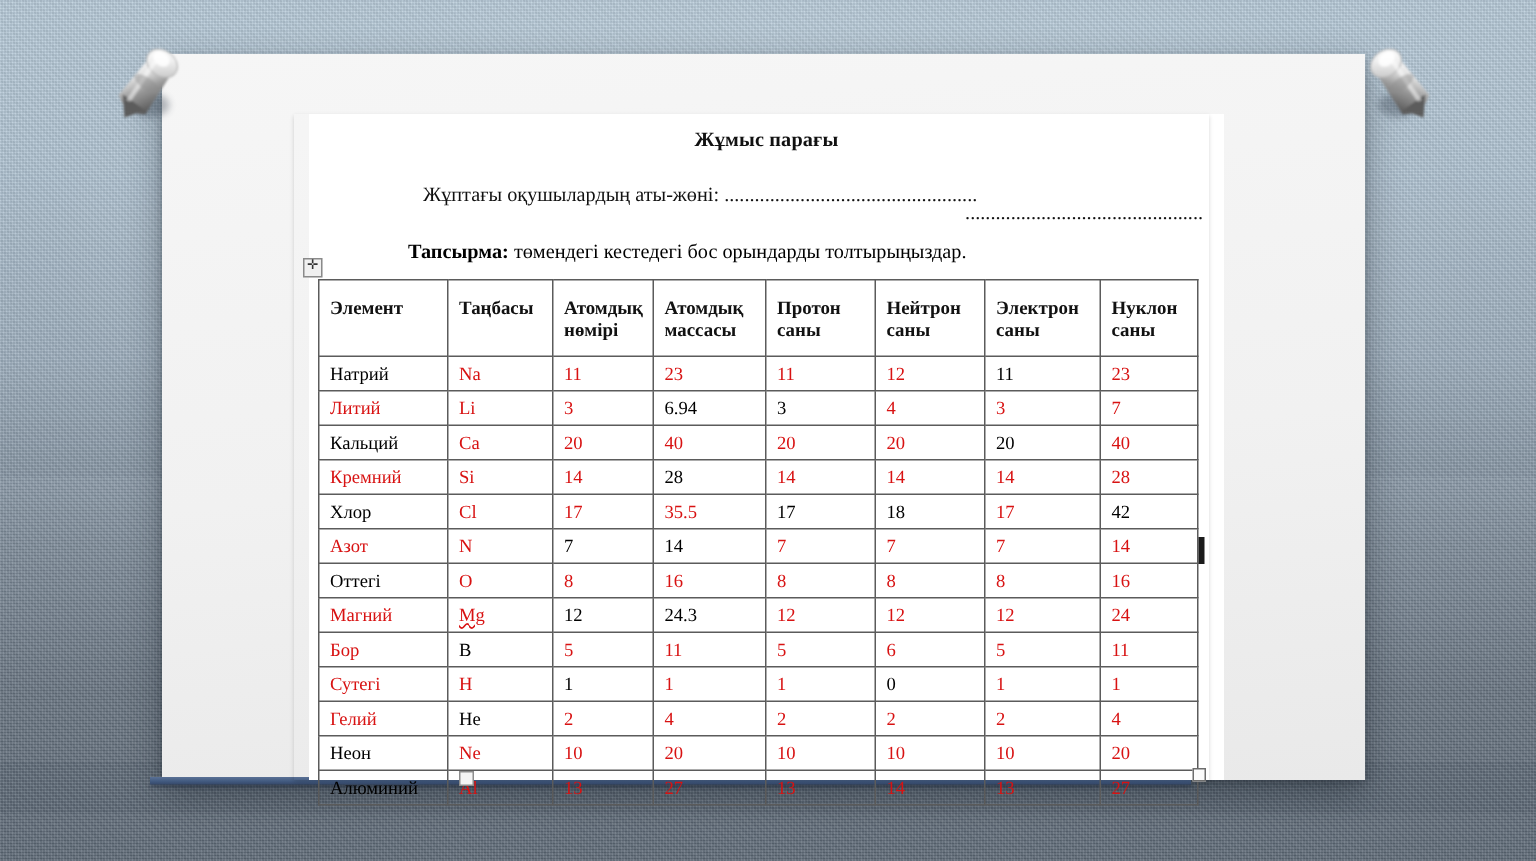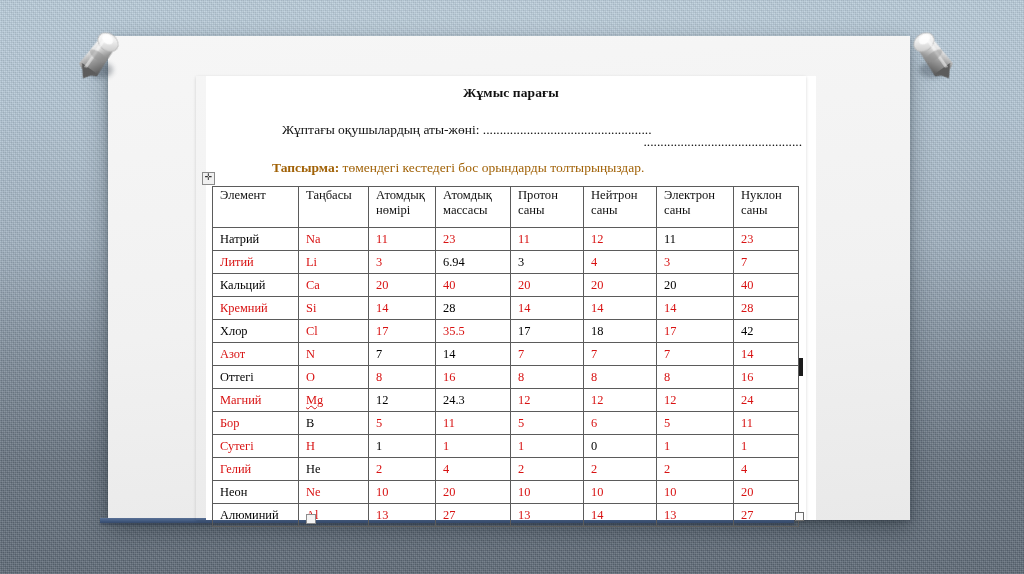--- a/index.html
+++ b/index.html
@@ -81,21 +81,21 @@
     position:absolute;left:76px;top:46px;width:520px;
     font-size:13.5px;color:#111;white-space:nowrap;
   }
   .name-line2{
     position:absolute;left:76px;top:58px;width:520px;
     font-size:13.5px;color:#111;white-space:nowrap;text-align:right;
     padding-right:8px;
   }
   .task-line{
     position:absolute;left:66px;top:84px;width:540px;
-    font-size:13.5px;color:#a16207;white-space:nowrap;
+    font-size:13.5px;color:#000000;white-space:nowrap;
   }
   .task-line b{font-weight:bold;}
 
   
   #tbl-handle{
     position:absolute;left:202px;top:172px;
     width:11px;height:11px;
     border:1px solid #8a8a8a;background:#f0f0f0;
     font-size:9px;line-height:9px;text-align:center;color:#333;
     font-family:"DejaVu Sans", sans-serif;
@@ -116,24 +116,24 @@
     border:1px solid #5b5b5b;
     padding:1px 0 1px 7px;
     text-align:left;
     vertical-align:middle;
     height:20px;
     line-height:14px;
     overflow:hidden;
     white-space:nowrap;
   }
   table.chem th{
-    font-weight:normal;
+    font-weight:bold;
     height:38px;
     vertical-align:top;
-    padding-top:1px;
+    padding-top:11px;
     font-size:12.6px;
     line-height:15px;
   }
   td.red, th.red{color:#d81212;}
   td.blk{color:#000000;}
   .sp-err{
     text-decoration:underline;
     text-decoration-style:wavy;
     text-decoration-color:#d81212;
     text-decoration-thickness:1px;

